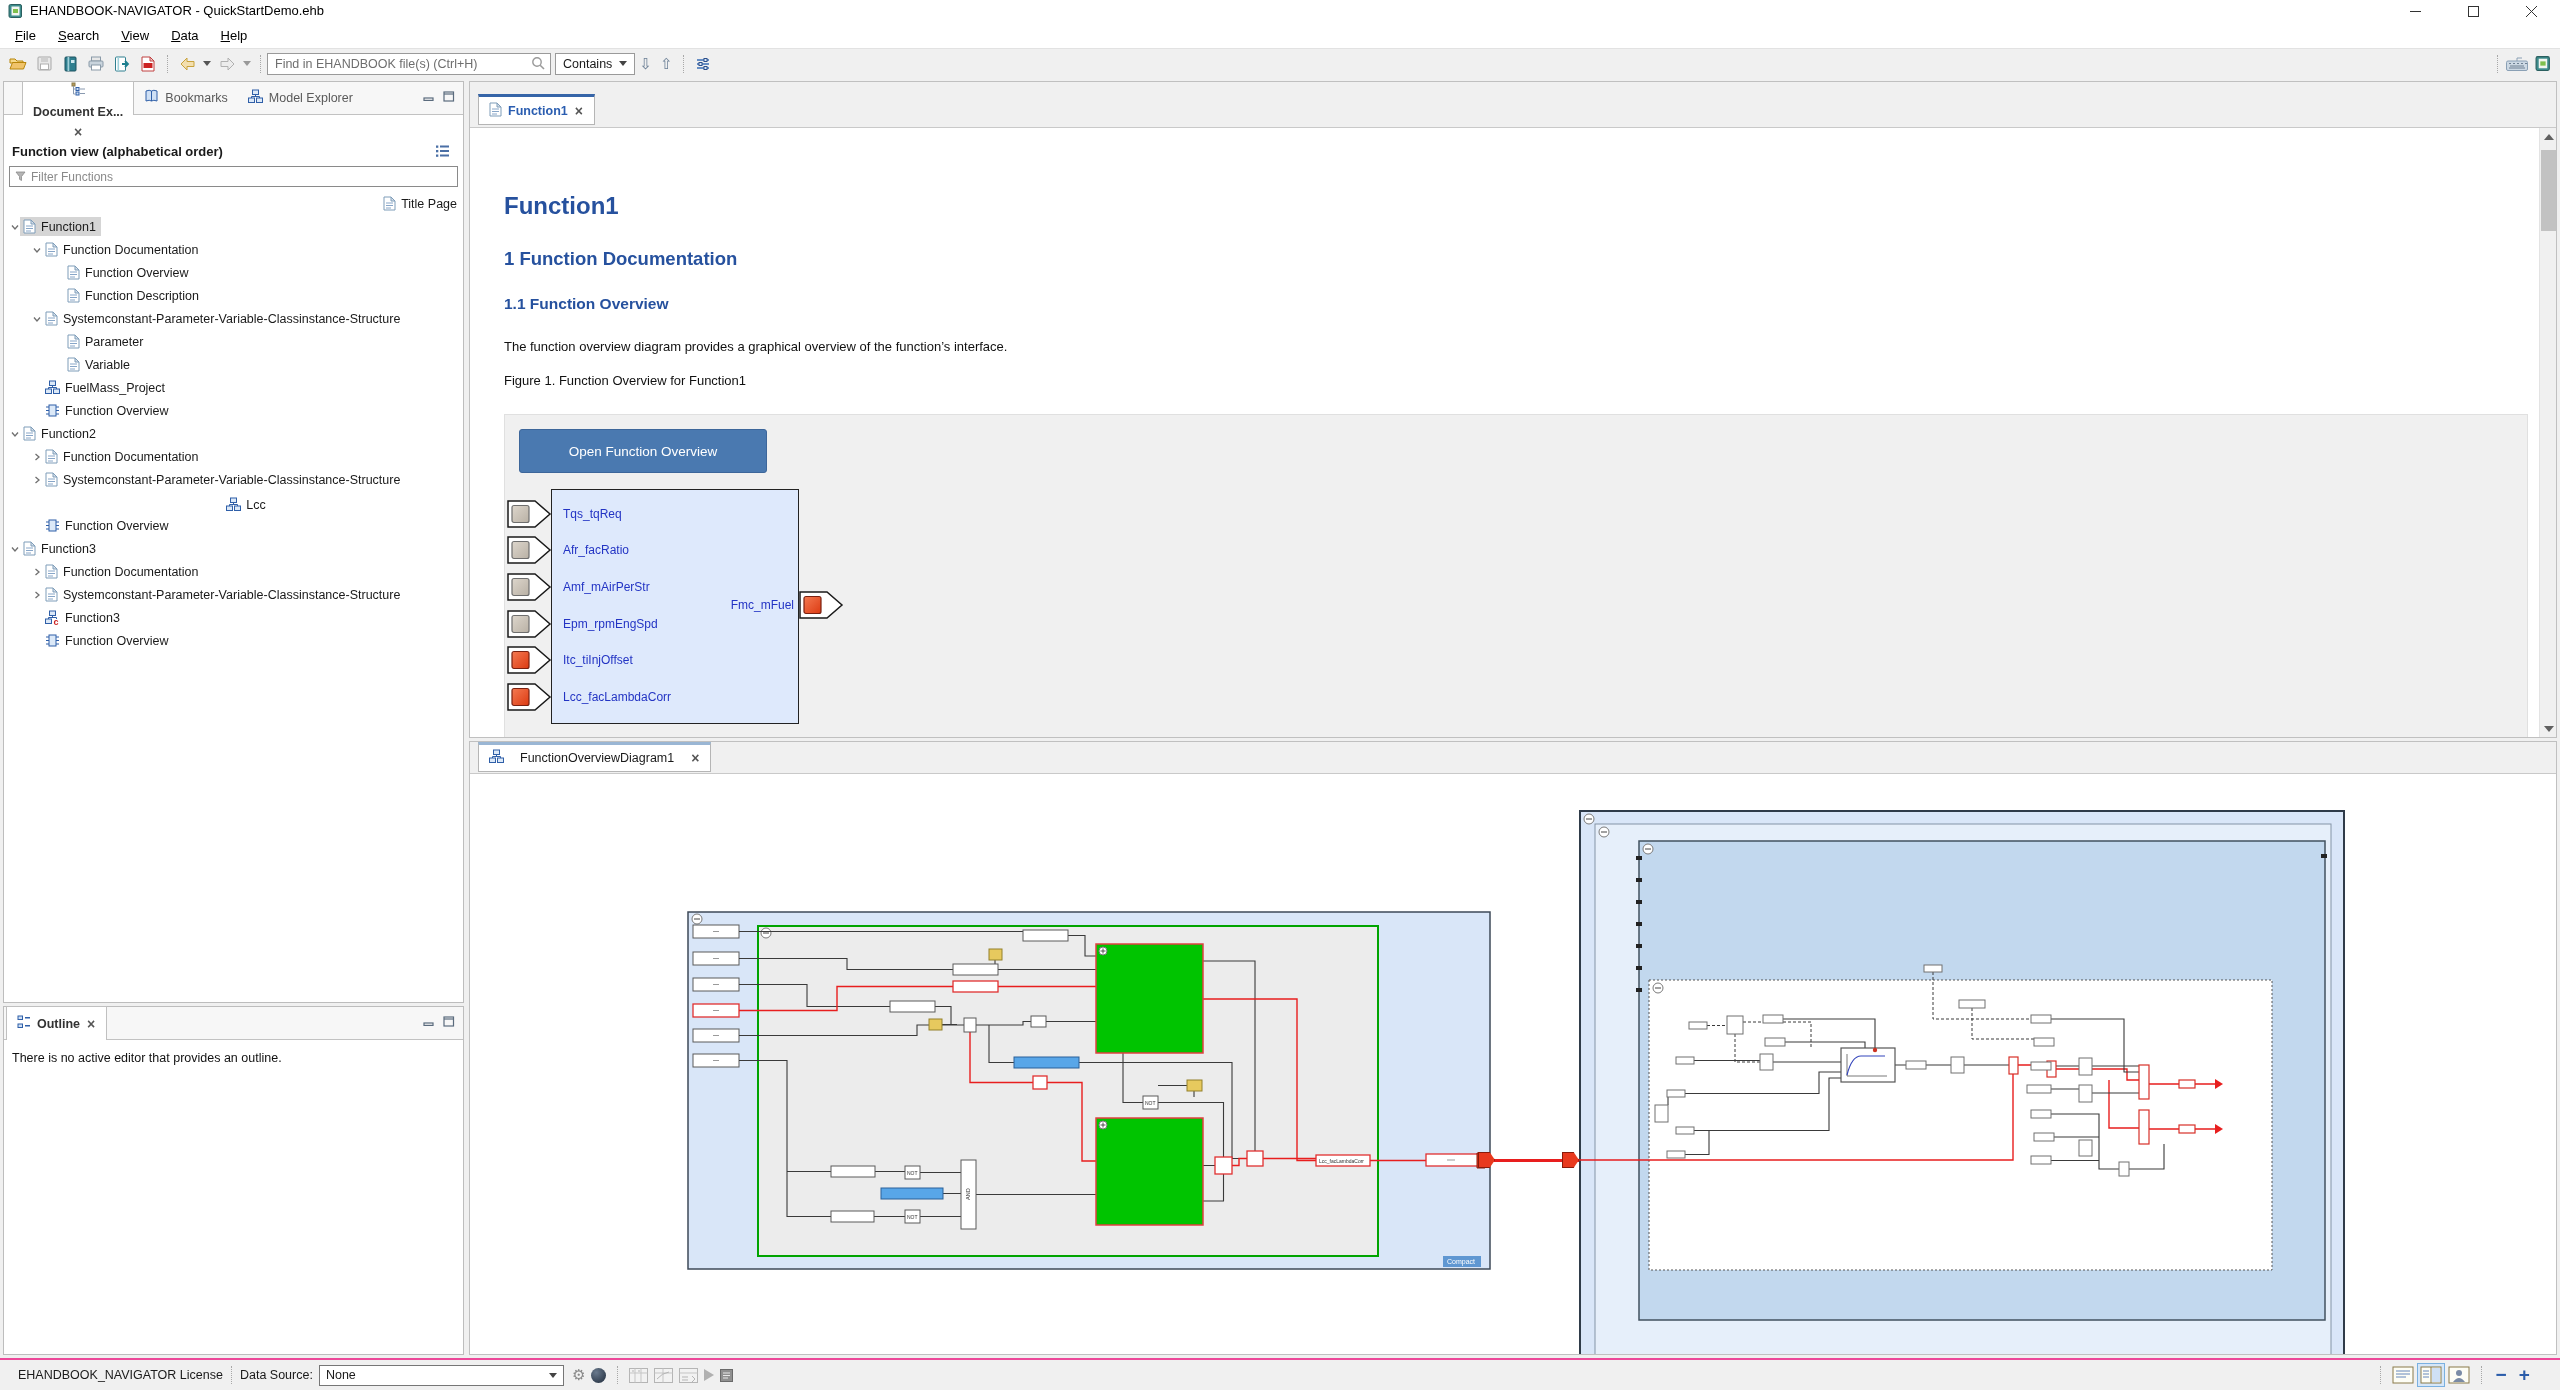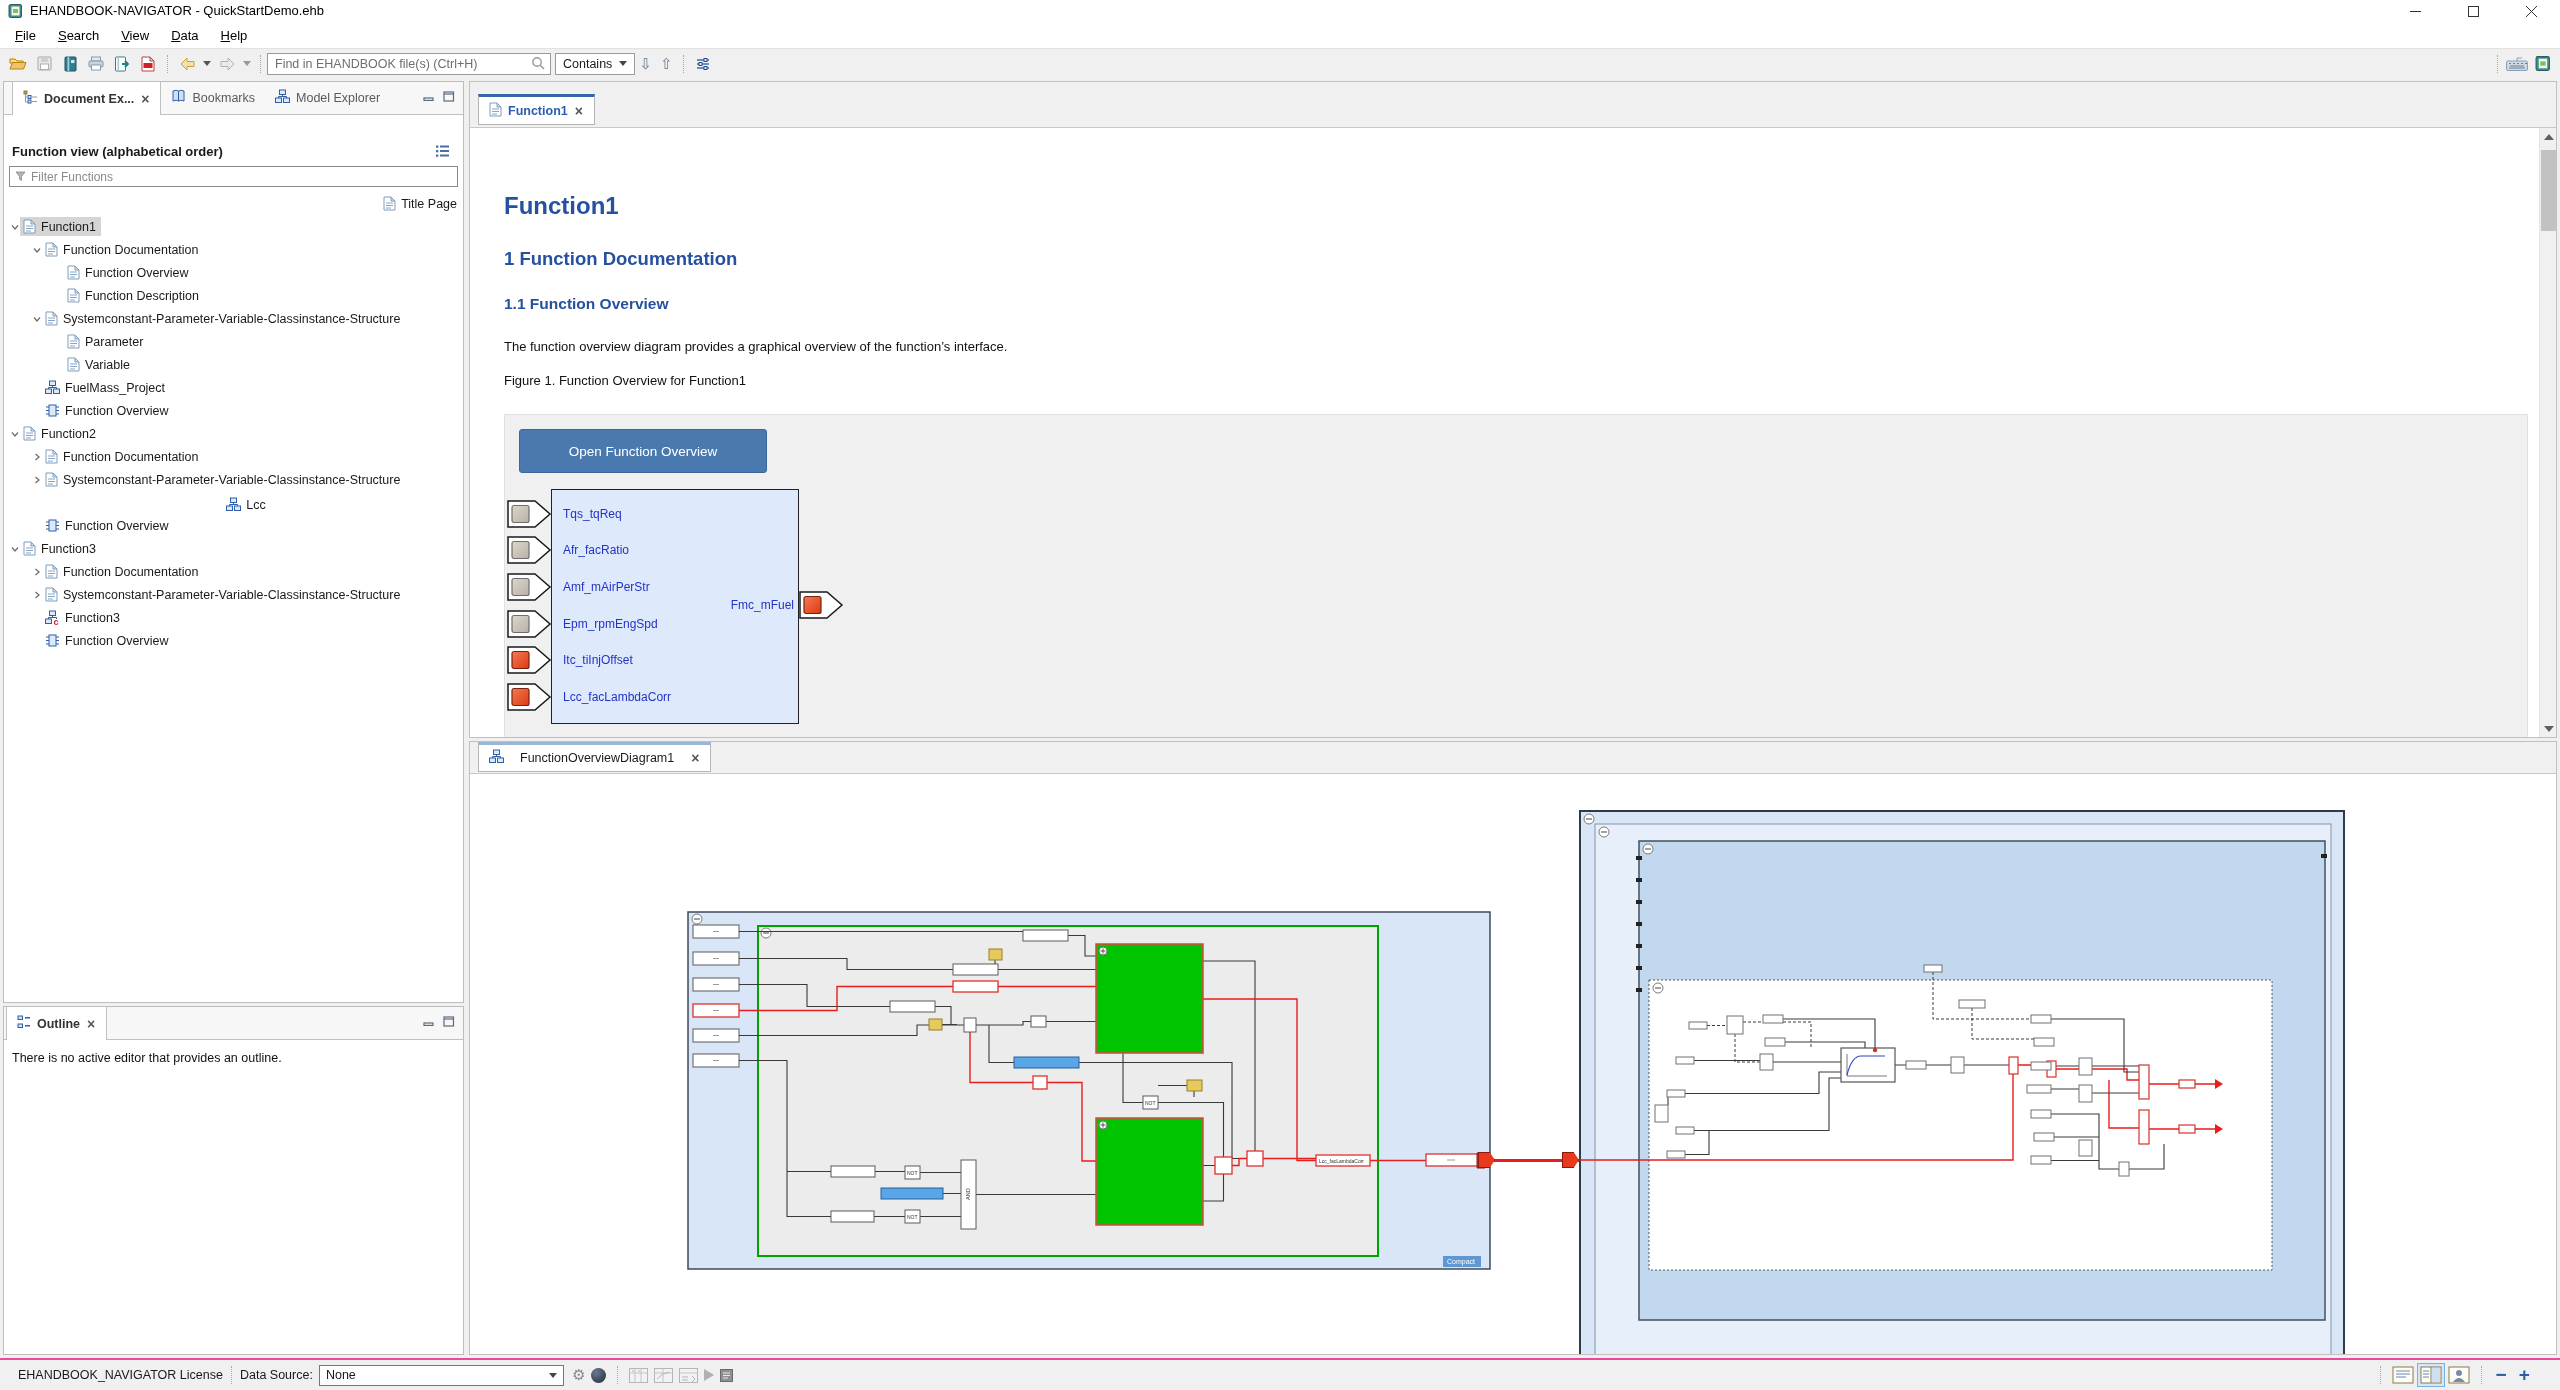--- a/index.html
+++ b/index.html
@@ -223,21 +223,21 @@
         <rect x="1" y="1.5" width="12.5" height="13" rx="1.5" fill="#3d8c8c" stroke="#2a5f5f"></rect>
         <rect x="3.5" y="3.5" width="8" height="9" fill="#f2f5f0"></rect>
         <rect x="5" y="6" width="5" height="4" fill="#7fbf4d"></rect>
       </svg>
     </span>
   <span style="width:4px"></span>
 </div>
 
 <div class="abs panel" id="explorer">
   <div class="tabbar" id="explorer-tabs">
-      <span class="vtab active" style="margin-left: 8px;">
+      <span class="vtab active" style="margin-left: 18px; flex-direction: column;">
         <span><svg width="15" height="14" viewBox="0 0 15 14">
             <rect x="1" y="1" width="3" height="3" fill="#b59a5a" stroke="#8a7a4a"></rect>
             <rect x="5" y="5.5" width="3" height="3" fill="#cfe0f5" stroke="#2f5fa8"></rect>
             <rect x="5" y="10" width="3" height="3" fill="#cfe0f5" stroke="#2f5fa8"></rect>
             <path d="M2.5,4 v8 h2 M2.5,7 h2 M9,7 h5 M9,11.5 h5" fill="none" stroke="#8a9ab0"></path>
           </svg></span>
         <span>Document Ex...</span>
         <span class="closex">×</span>
       </span>
       <span class="vtab">

